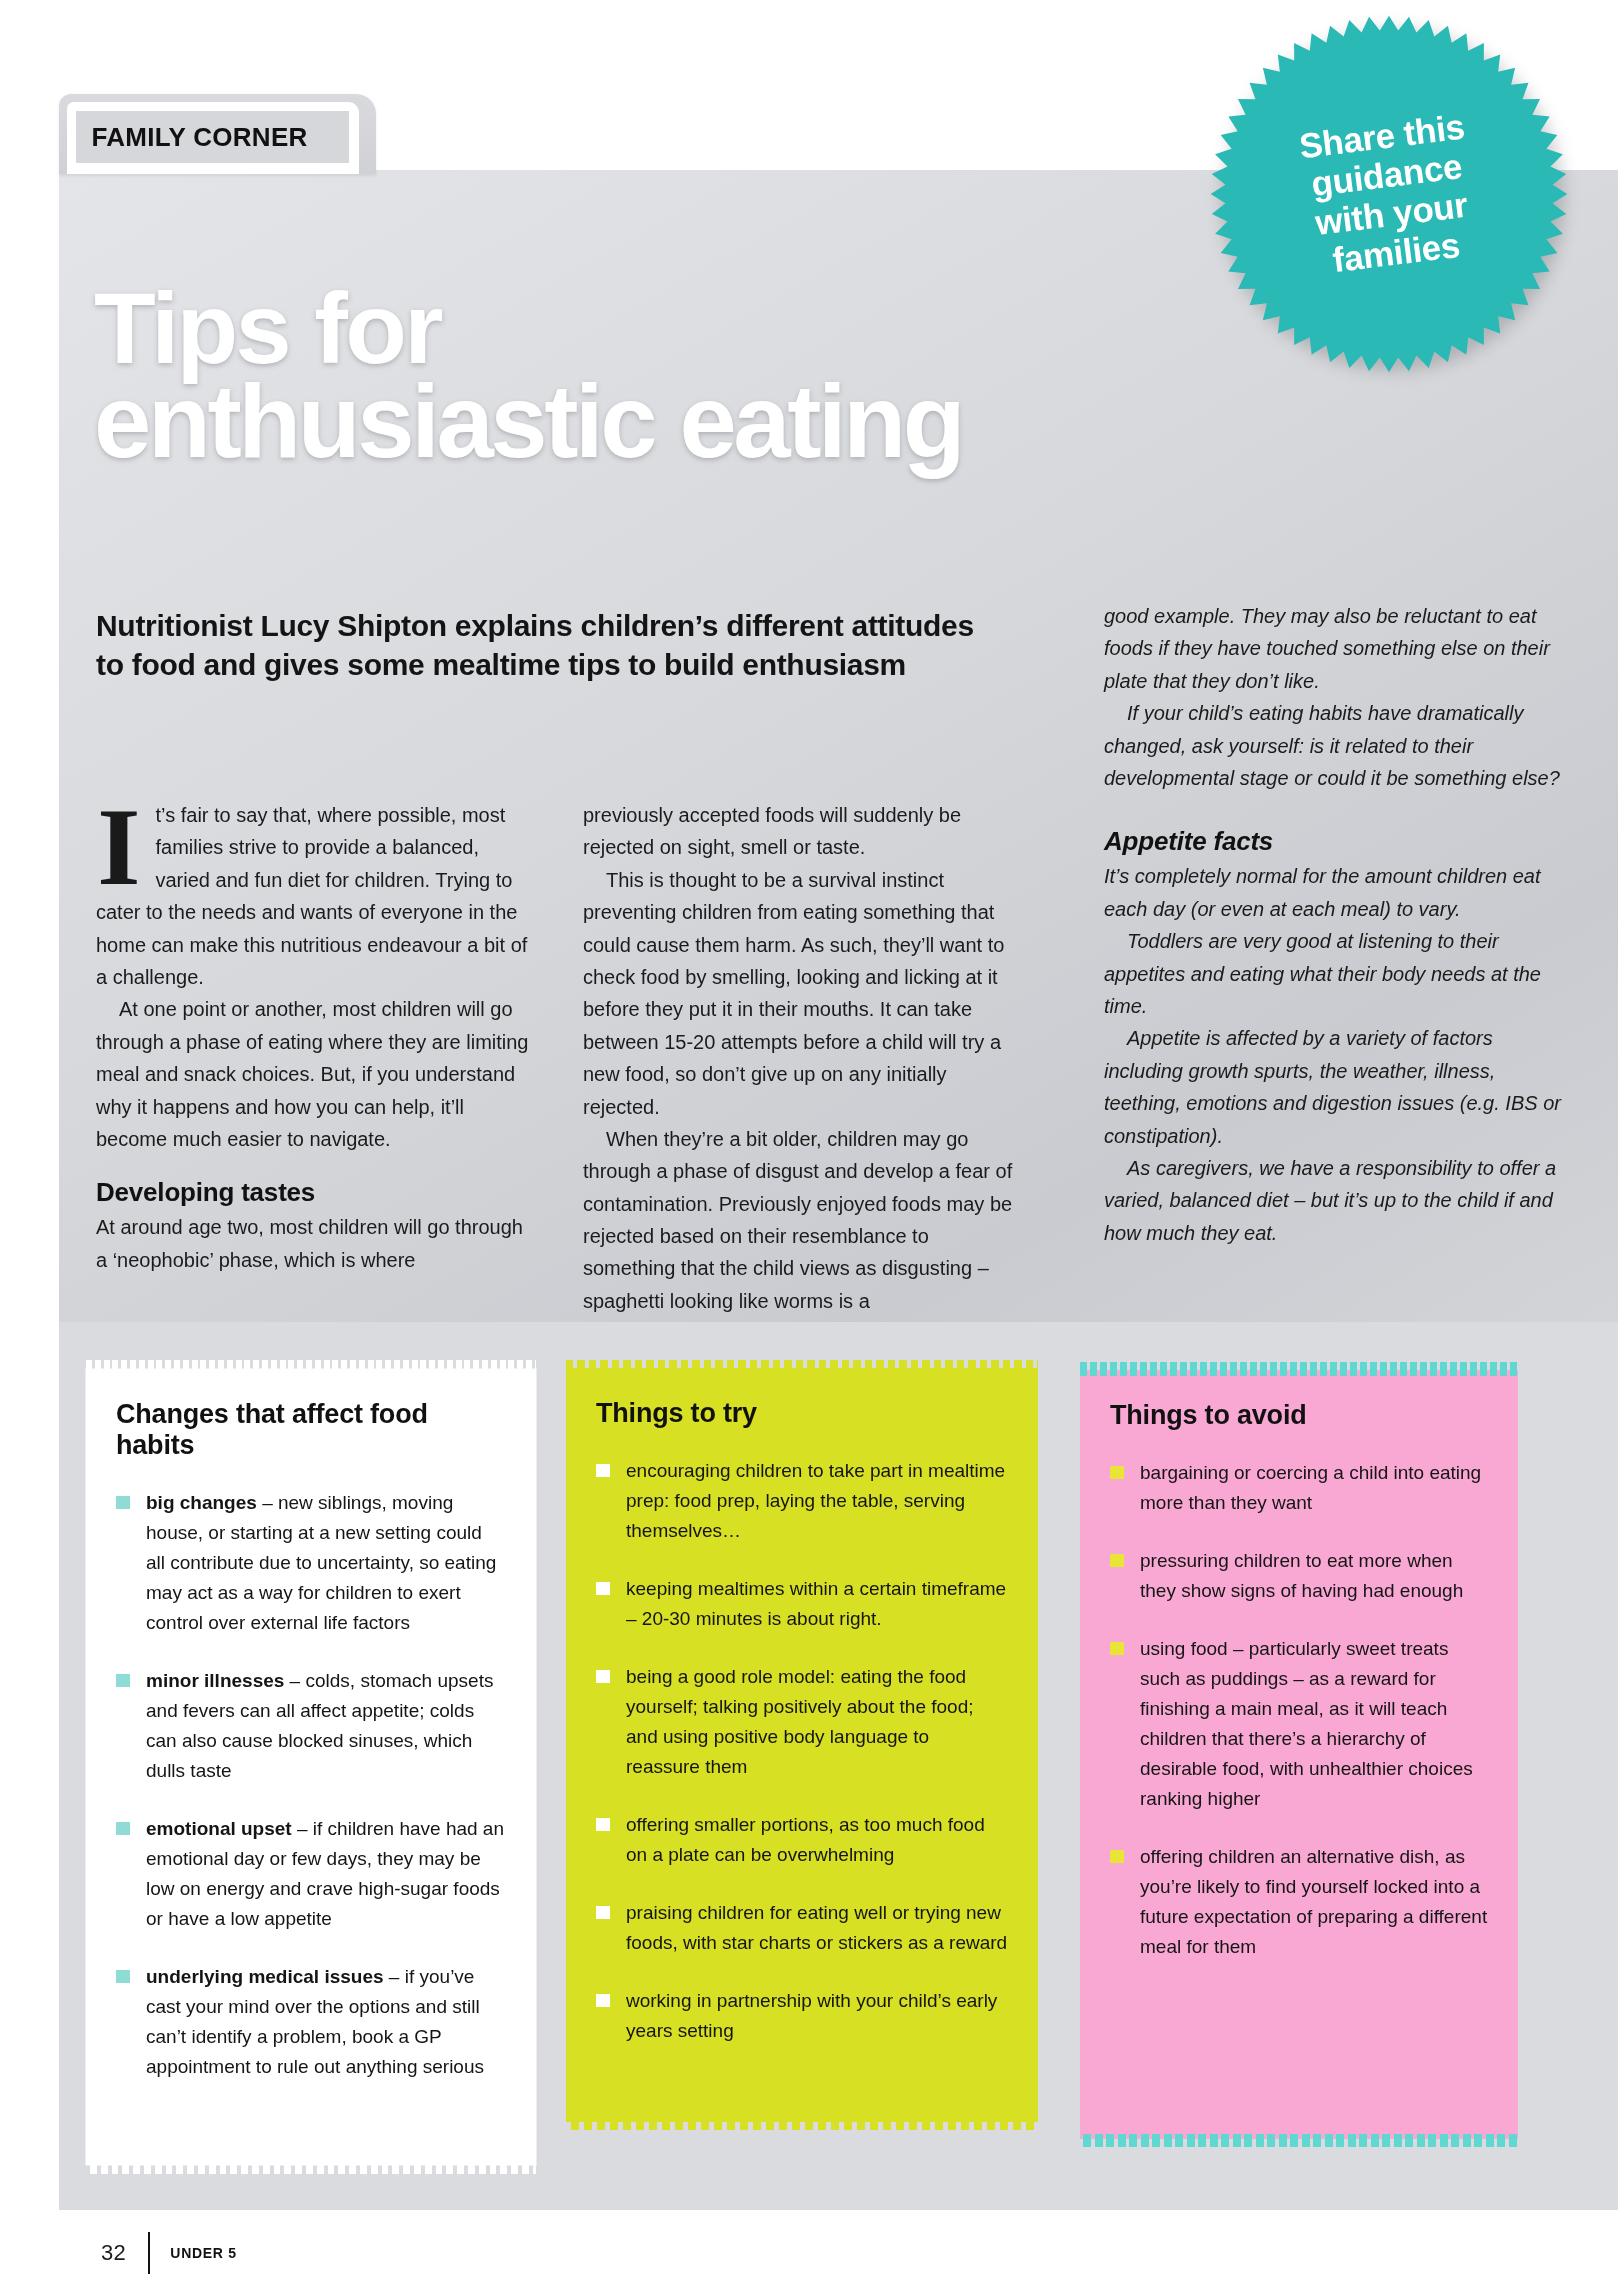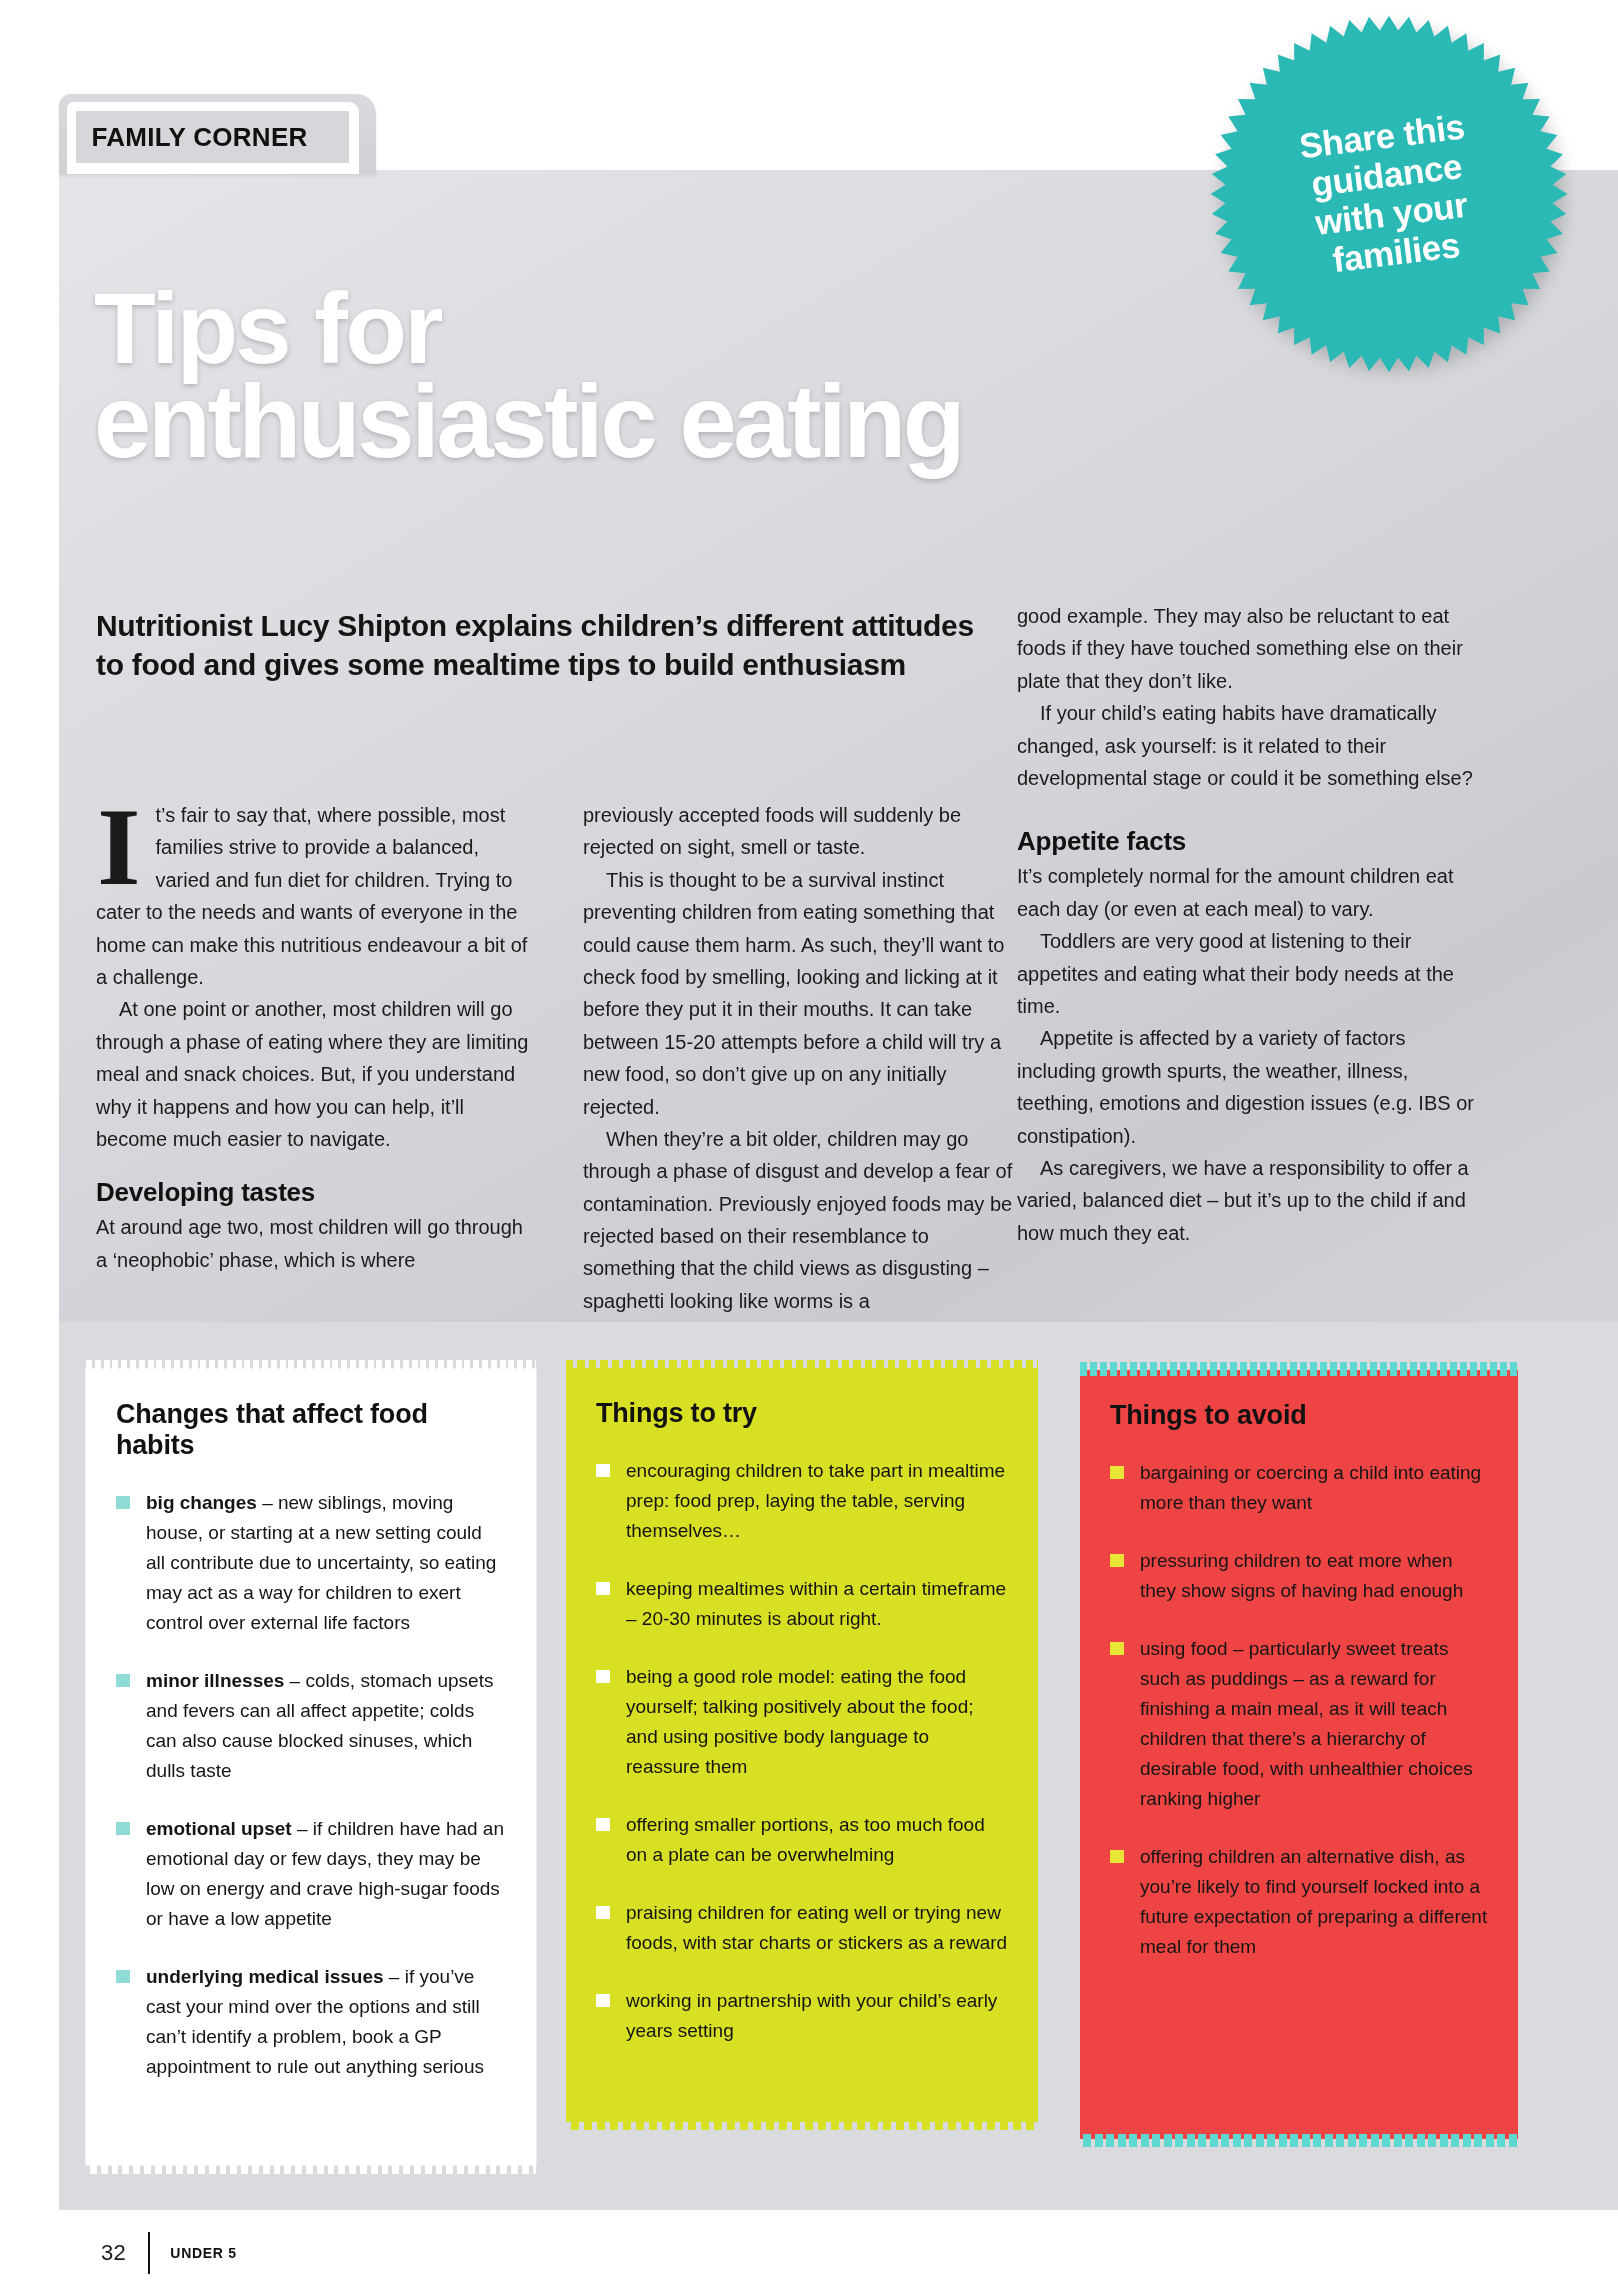--- a/index.html
+++ b/index.html
@@ -74,21 +74,21 @@
     font-size:30px;font-weight:bold;line-height:1.30;color:#141414;
     letter-spacing:-0.3px;
   }
 
   
   .col{position:absolute;font-size:20px;line-height:1.62;color:#1b1b1b;}
   .col p{margin:0;text-indent:23px;}
   .col p.first{text-indent:0;}
   .col1{left:96px;top:799px;width:438px;}
   .col2{left:583px;top:799px;width:438px;}
-  .col3{left:1017px;top:600px;width:459px;}
+  .col3{left:1104px;top:600px;width:459px;font-style:italic;}
 
   .dropcap{
     float:left;
     font-family:"Liberation Serif", serif;
     font-size:111px;line-height:.80;font-weight:bold;
     margin:4px 15px 0 1.3px;color:#1a1a1a;
   }
   .subhead{
     font-size:26px;font-weight:bold;color:#111;
     margin:23px 0 4px 0;letter-spacing:-0.2px;line-height:1.12;
@@ -143,21 +143,21 @@
   }
   .panel-yellow::before{top:-8px;
     -webkit-mask-image:repeating-linear-gradient(90deg,#000 0 7.4px,transparent 7.4px 11.5px);
     mask-image:repeating-linear-gradient(90deg,#000 0 7.4px,transparent 7.4px 11.5px);}
   .panel-yellow::after{bottom:-8px;
     -webkit-mask-image:repeating-linear-gradient(90deg,transparent 0 4.7px,#000 4.7px 13px);
     mask-image:repeating-linear-gradient(90deg,transparent 0 4.7px,#000 4.7px 13px);}
 
   .panel-teal{
     left:1080px;top:1370px;width:438px;height:769px;
-    background:#ef4444;
+    background:#f9a8d4;
   }
   .panel-teal::before,.panel-teal::after{
     content:"";position:absolute;left:0;right:0;height:13.5px;background:#5fd8d2;
   }
   .panel-teal::before{top:-8px;
     -webkit-mask-image:repeating-linear-gradient(90deg,#000 0 6.7px,transparent 6.7px 10px);
     mask-image:repeating-linear-gradient(90deg,#000 0 6.7px,transparent 6.7px 10px);}
   .panel-teal::after{bottom:-8px;
     -webkit-mask-image:repeating-linear-gradient(90deg,transparent 0 3.4px,#000 3.4px 11.5px);
     mask-image:repeating-linear-gradient(90deg,transparent 0 3.4px,#000 3.4px 11.5px);}

